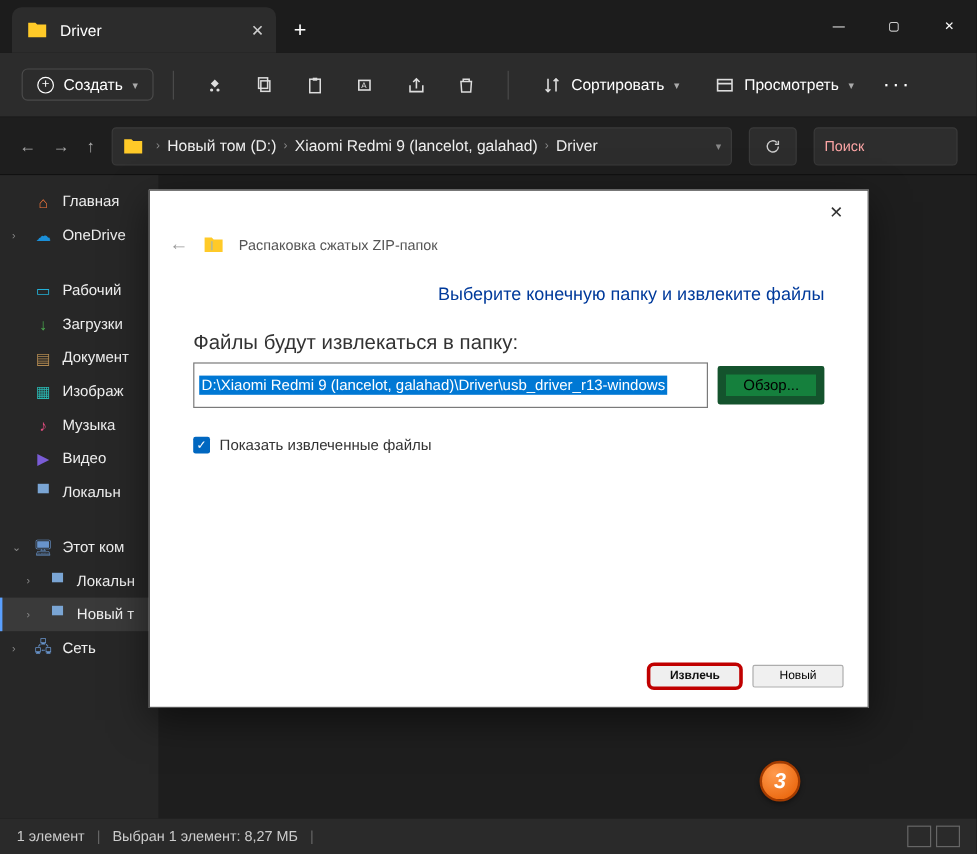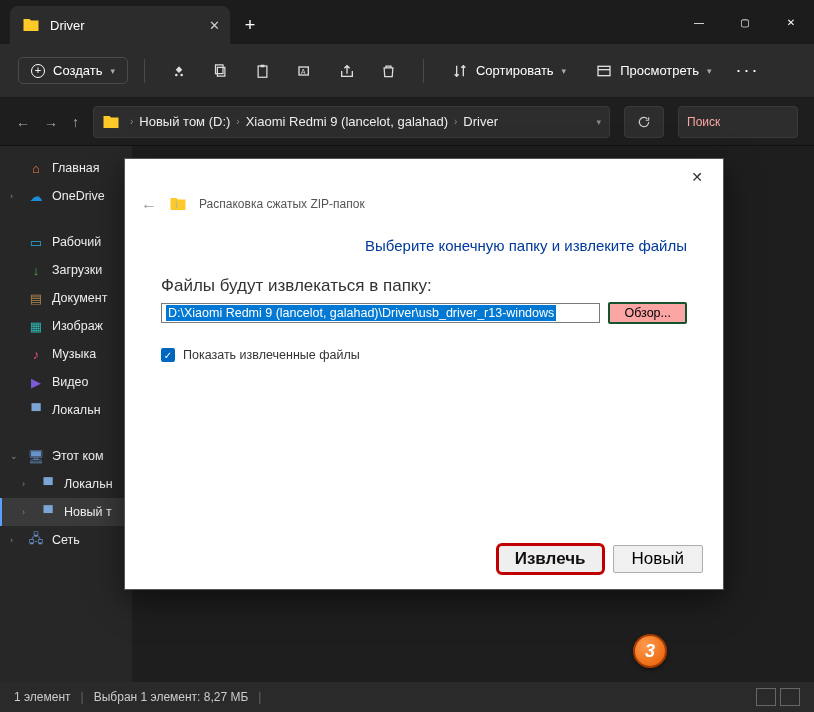--- a/index.html
+++ b/index.html
@@ -53,27 +53,27 @@
 
 .dialog { position:absolute; top:158px; left:124px; width:600px; height:432px; background:#fff; border:1px solid #555; box-shadow:0 10px 30px rgba(0,0,0,.5); color:#222; font-size:13px; }
 .dlg-top { height:36px; display:flex; align-items:center; justify-content:flex-end; padding-right:8px;}
 .dlg-close { width:36px; text-align:center; font-size:14px; color:#333; cursor:pointer;}
 .dlg-head { display:flex; align-items:center; gap:12px; padding:0 18px 4px 16px; font-size:12px; color:#555;}
 .dlg-head .back { font-size:16px; color:#999;}
 .dlg-body { padding:14px 36px 0 36px; }
 .dlg-title { font-size:15px; color:#003a9b; margin:6px 0 22px 0; font-weight:400;text-align:right;}
 .dlg-label { font-size:17px; color:#333; margin-bottom:6px;}
 .path-row { display:flex; gap:8px; align-items:center; margin-bottom:24px;}
-.path-input { flex:1; border:1px solid #7a7a7a; height:20px; padding:0 4px; font-size:12.5px; display:flex; align-items:center; background:#fff;}
+.path-input { flex:1; border:1px solid #7a7a7a; height:38px; padding:0 4px; font-size:12.5px; display:flex; align-items:center; background:#fff;}
 .path-input span { background:#0078d4; color:#fff; padding:1px 2px;}
-.browse { border:2px solid #14532d; background:#fca5a5; padding:2px 14px; font-size:12.5px; border-radius:2px;}
+.browse { border:7px solid #14532d; background:#15803d; padding:2px 14px; font-size:12.5px; border-radius:2px;}
 .chk-row { display:flex; align-items:center; gap:8px; font-size:12.5px; color:#333;}
 .chk { width:14px; height:14px; background:#0067c0; border-radius:2px; display:flex; align-items:center; justify-content:center; color:#fff; font-size:10px;}
 .dlg-foot { position:absolute; bottom:14px; right:20px; display:flex; gap:8px; align-items:center;}
-.dlg-btn { border:1px solid #adadad; background:#f0f0f0; padding:3px 18px; font-size:17px; border-radius:2px; min-width:76px; text-align:center;}
+.dlg-btn { border:1px solid #adadad; background:#f0f0f0; padding:3px 18px; font-size:10px; border-radius:2px; min-width:76px; text-align:center;}
 .dlg-btn.primary { border:3px solid #c00000; border-radius:6px; padding:3px 16px; font-weight:700; color:#111; background:#efefef;}
 
 
 .badge { position:absolute; width:34px; height:34px; border-radius:50%; background:radial-gradient(circle at 35% 30%, #ff9a4d, #e65c00); border:2px solid #a33b00; display:flex; align-items:center; justify-content:center; color:#fff; font-weight:700; font-size:18px; font-style:italic; box-shadow:0 2px 4px rgba(0,0,0,.4);}
 
 svg { display:block; }
 </style>
 </head>
 <body>
 

